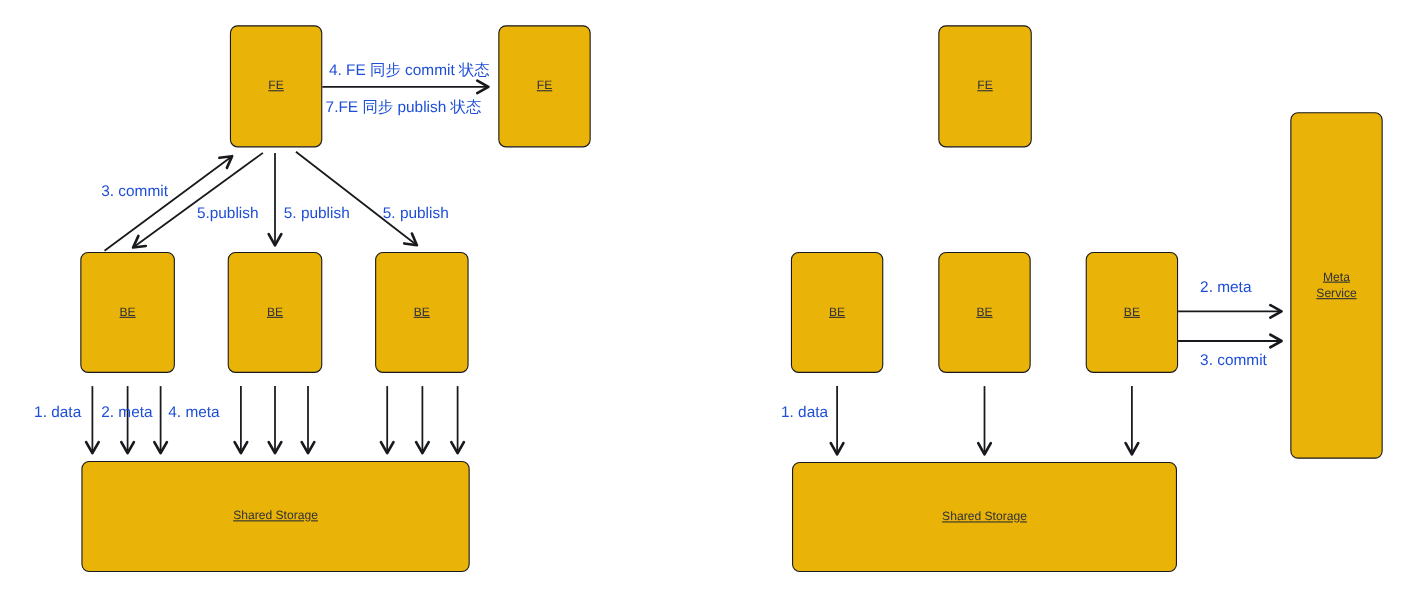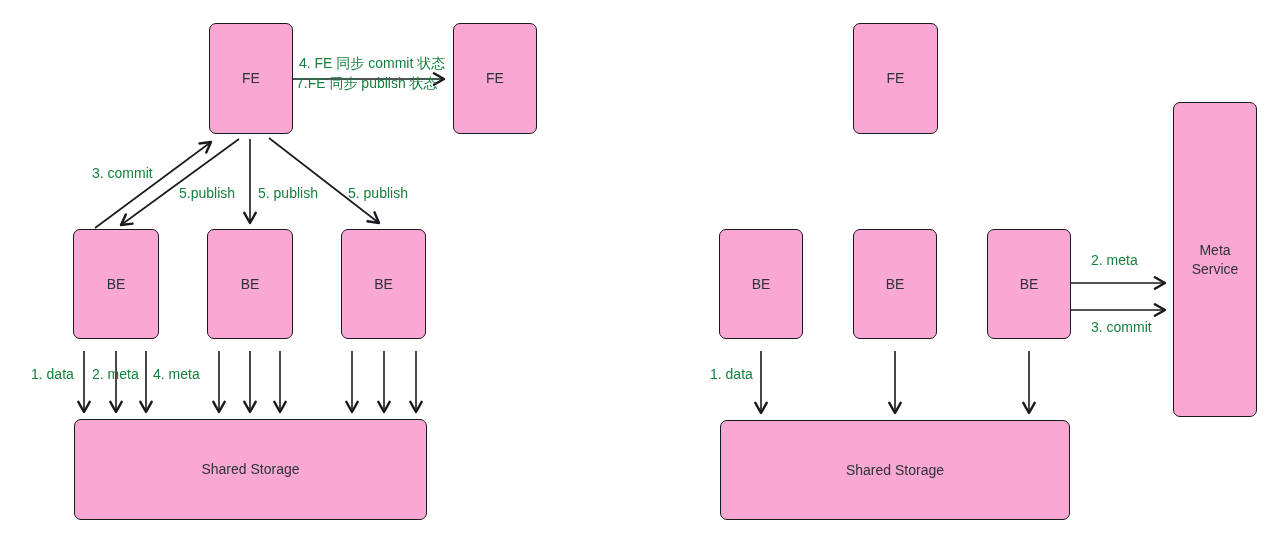--- a/index.html
+++ b/index.html
@@ -5,33 +5,34 @@
   html,body{margin:0;padding:0;background:#ffffff;}
   body{
     width:1280px;height:545px;position:relative;overflow:hidden;
     font-family:"Liberation Sans","DejaVu Sans",sans-serif;
     color:#2f3237;
   }
   .canvas{position:absolute;left:0;top:0;width:1280px;height:545px;}
   svg.wires{position:absolute;left:0;top:0;width:1280px;height:545px;}
   .node{
     position:absolute;
-    background:#f9a8d4;
+    background:#eab308;
     border:1.6px solid #17191d;
     border-radius:7px;
     display:flex;align-items:center;justify-content:center;
-    font-size:14px;color:#2f3237;
+    font-size:11px;color:#2f3237;
     box-sizing:border-box;
     text-align:center;
+    text-decoration:underline;
   }
   .node .node-label{line-height:1.35;}
   .meta-label{max-width:62px;text-align:center;}
   .edge-label{
     position:absolute;
-    font-size:14px;color:#15803d;
+    font-size:14px;color:#1d4ed8;
     white-space:nowrap;
     line-height:1.1;
   }
 </style>
 </head>
 <body>
 
 <div class="canvas">
 
   <svg class="wires" viewBox="0 0 1280 545" xmlns="http://www.w3.org/2000/svg">
@@ -82,21 +83,21 @@
   </div>
   <div class="node" style="left:341px;top:229px;width:85px;height:110px;">
     <span class="node-label">BE</span>
   </div>
 
   <div class="node" style="left:74px;top:419px;width:353px;height:101px;">
     <span class="node-label">Shared Storage</span>
   </div>
 
   <div class="edge-label" style="left:299px;top:56px;">4. FE 同步 commit 状态</div>
-  <div class="edge-label" style="left:296px;top:76px;text-align:center;">7.FE 同步 publish 状态</div>
+  <div class="edge-label" style="left:296px;top:90px;text-align:center;">7.FE 同步 publish 状态</div>
   <div class="edge-label" style="left:92px;top:166px;">3. commit</div>
   <div class="edge-label" style="left:179px;top:186px;">5.publish</div>
   <div class="edge-label" style="left:258px;top:186px;">5. publish</div>
   <div class="edge-label" style="left:348px;top:186px;">5. publish</div>
   <div class="edge-label" style="left:31px;top:367px;">1. data</div>
   <div class="edge-label" style="left:92px;top:367px;">2. meta</div>
   <div class="edge-label" style="left:153px;top:367px;">4. meta</div>
 
   <div class="node" style="left:853px;top:23px;width:85px;height:111px;">
     <span class="node-label">FE</span>

